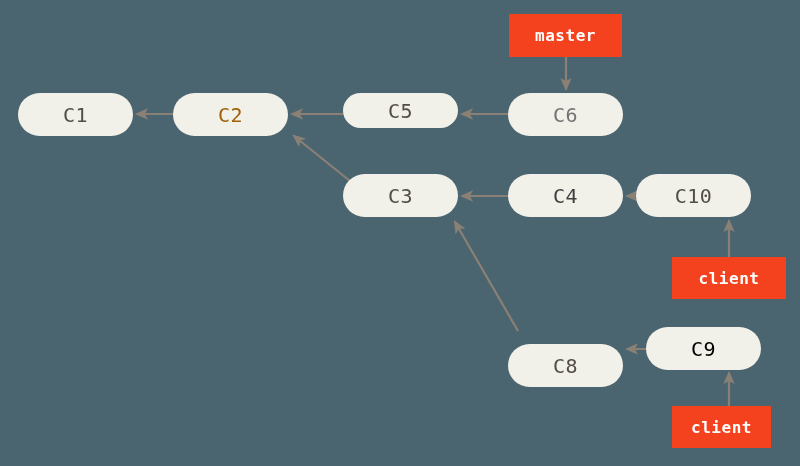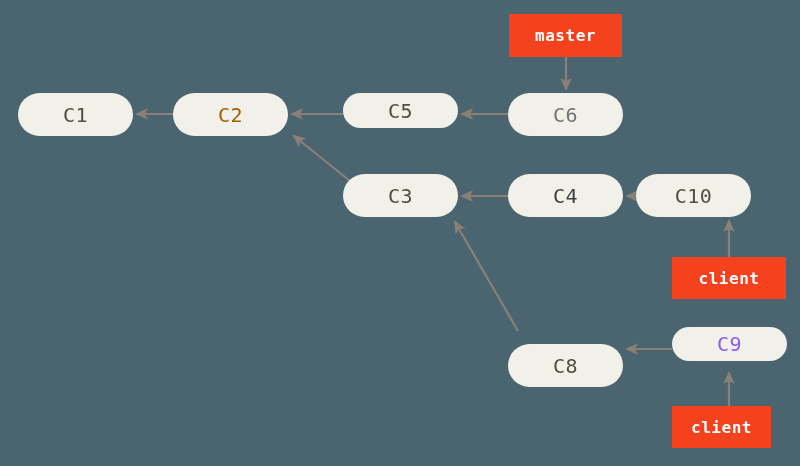--- a/index.html
+++ b/index.html
@@ -83,21 +83,21 @@
 
   <div id="nodes-layer">
       <div class="commit-node" style="left: 18px; top: 93px; width: 115px; height: 43px; background: rgb(241, 240, 233); color: rgb(83, 77, 69);">C1</div>
       <div class="commit-node" style="left: 173px; top: 93px; width: 115px; height: 43px; background: rgb(241, 240, 233); color: #a16207;">C2</div>
       <div class="commit-node" style="left: 343px; top: 93px; width: 115px; height: 35px; background: rgb(241, 240, 233); color: rgb(83, 77, 69);">C5</div>
       <div class="commit-node" style="left: 508px; top: 93px; width: 115px; height: 43px; background: rgb(241, 240, 233); color: #737373;">C6</div>
       <div class="commit-node" style="left: 343px; top: 174px; width: 115px; height: 43px; background: rgb(241, 240, 233); color: rgb(83, 77, 69);">C3</div>
       <div class="commit-node" style="left: 508px; top: 174px; width: 115px; height: 43px; background: rgb(241, 240, 233); color: #404040;">C4</div>
       <div class="commit-node" style="left: 636px; top: 174px; width: 115px; height: 43px; background: rgb(241, 240, 233); color: rgb(83, 77, 69);">C10</div>
       <div class="commit-node" style="left: 508px; top: 327px; width: 115px; height: 43px; background: rgb(241, 240, 233); color: rgb(83, 77, 69); margin-top: 17px;">C8</div>
-      <div class="commit-node" style="left: 672px; top: 327px; width: 115px; height: 34px; background: rgb(241, 240, 233); color: #8b5cf6;">C9</div>
+      <div class="commit-node" style="left: 646px; top: 327px; width: 115px; height: 43px; background: rgb(241, 240, 233); color: #000000;">C9</div>
     </div>
   <div id="branches-layer">
       <div class="branch-label" style="left: 509px; top: 14px; width: 113px; height: 43px; background: rgb(244, 65, 30); color: rgb(255, 255, 255);">master</div>
       <div class="branch-label" style="left: 672px; top: 257px; width: 114px; height: 42px; background: rgb(244, 65, 30); color: rgb(255, 255, 255);">client</div>
       <div class="branch-label" style="left: 672px; top: 406px; width: 99px; height: 42px; background: rgb(244, 65, 30); color: rgb(255, 255, 255);">client</div>
     </div>
 
 </div>
 
 </body></html>

